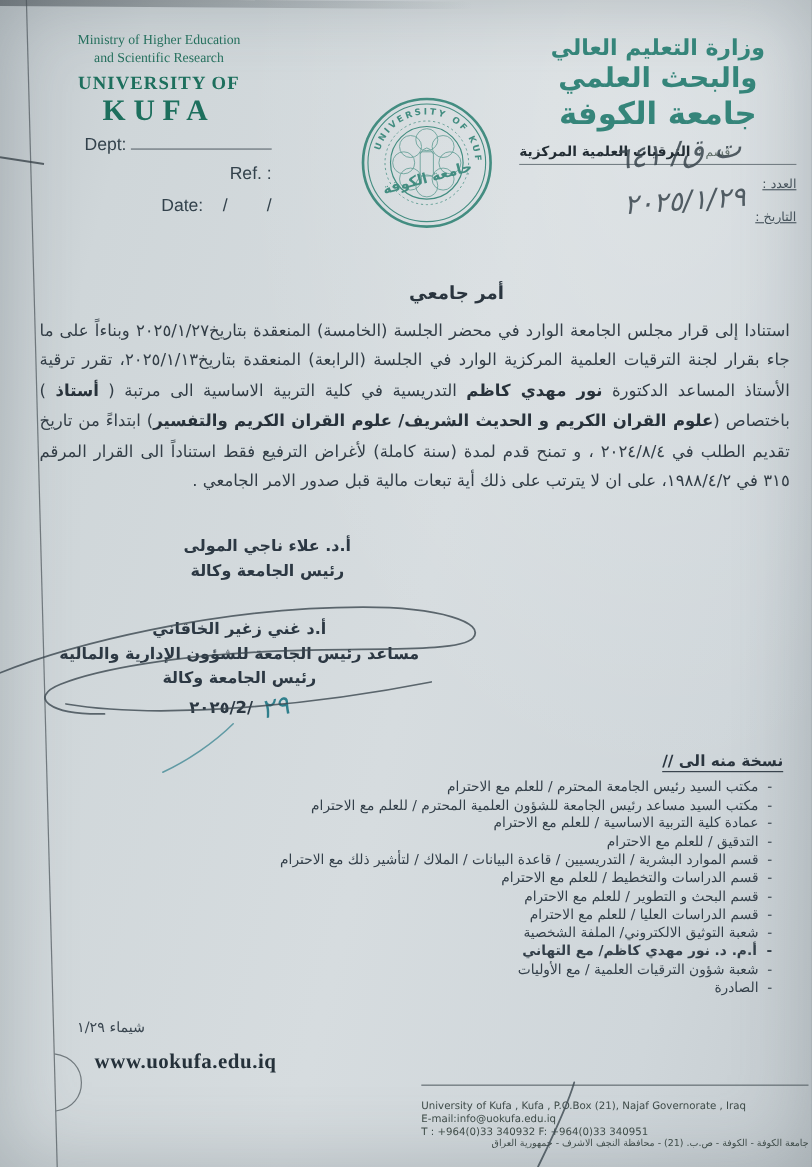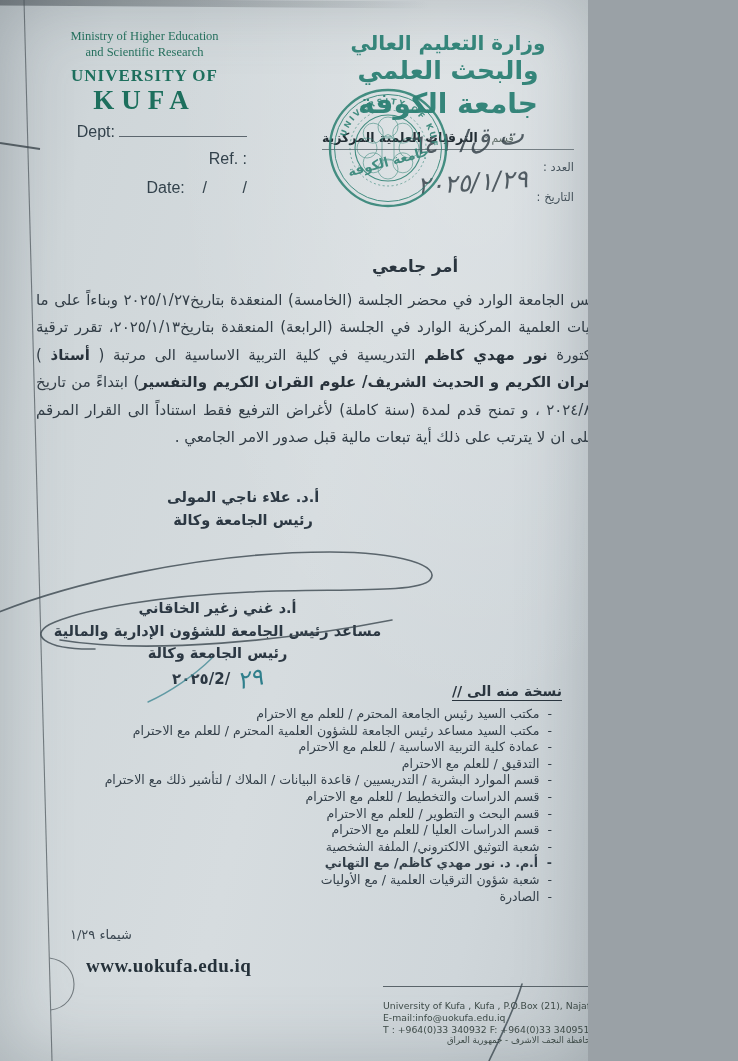--- a/index.html
+++ b/index.html
@@ -1,17 +1,17 @@
 <!DOCTYPE html>
 <html lang="ar"><head>
 <meta charset="utf-8">
 <style>
   html,body{margin:0;padding:0;background:#9aa1a6;}
   .page{
-    position:relative;width:588px;height:1061px;overflow:hidden;
+    position:relative;width:738px;height:1061px;overflow:hidden;
     font-family:"DejaVu Sans",sans-serif;
     background:
       radial-gradient(ellipse at 80% 12%, rgba(255,255,255,.22), rgba(255,255,255,0) 45%),
       linear-gradient(104deg,#c2c9cd 0%,#cfd6d9 14%,#d6dcdf 52%,#cfd6da 82%,#c5ccd0 100%);
     box-shadow: inset 0 0 70px rgba(88,99,106,.33);
   }
   .scan-edge{position:absolute;left:0;top:0;width:430px;height:7px;
     background:linear-gradient(to right, rgba(50,58,64,.5), rgba(50,58,64,0));
     transform:skewY(.4deg);}
   .ink-overlay{position:absolute;left:0;top:0;pointer-events:none;}
@@ -27,40 +27,40 @@
   .fld-date{margin-top:11px;}
   
   .hdr-ar{position:absolute;right:14px;top:30px;width:252px;}
   .hdr-ar .g{        text-align:center;font-weight:bold;color:#35857a;}
   .hdr-ar .g1{font-size:20px;line-height:27px;}
   .hdr-ar .g2{font-size:25px;line-height:27px;}
   .hdr-ar .g3{font-size:28px;line-height:40px;}
   .qism{direction:rtl;text-align:left;margin-top:6px;font-size:11px;color:#5f6d68;}
   .qism b{font-size:12.5px;color:#232d34;margin-right:3px;}
   .hdr-rule{border-bottom:1.3px solid #747e84;margin-top:4px;width:100%;}
-  .adad,.tarikh{direction:rtl;text-align:right;font-size:11.5px;color:#46535c;}
+  .adad,.tarikh{direction:rtl;text-align:right;font-size:11.5px;color:#46535c;text-decoration:underline;}
   .adad{margin-top:10px;}
   .tarikh{margin-top:16px;}
   
   .hand{position:absolute;font-style:italic;letter-spacing:2px;color:#39454d;opacity:.85;white-space:nowrap;}
   .hand-num{right:64px;top:124px;font-size:27px;transform:rotate(-6deg);}
   .hand-dt{right:60px;top:168px;font-size:25px;transform:rotate(-4deg);}
   .hand-day{display:inline-block;font-style:italic;font-size:24px;color:#2f7f8c;transform:rotate(-12deg);margin-left:7px;position:relative;top:3px;font-weight:normal;}
   
   .seal{position:absolute;left:326px;top:86px;opacity:.88;}
   
   .title{position:absolute;left:38px;top:257px;width:682px;padding-left:72px;box-sizing:border-box;
     text-align:center;font-weight:bold;font-size:16.5px;color:#2a353f;}
   .body-par{position:absolute;left:36px;top:287px;width:682px;margin:0;direction:rtl;text-align:justify;
     font-size:15px;line-height:27.4px;color:#323d46;}
   .body-par b{color:#28323b;}
   
   .sig1{position:absolute;left:138px;top:486px;width:210px;text-align:center;font-weight:bold;
     font-size:14.5px;line-height:23px;color:#2c3843;direction:rtl;}
-  .sig2{position:absolute;left:45px;top:597px;width:345px;text-align:center;font-weight:bold;
+  .sig2{position:absolute;left:45px;top:561px;width:345px;text-align:center;font-weight:bold;
     font-size:14.5px;line-height:22.5px;color:#2c3843;direction:rtl;}
   .sig2-date{font-size:15px;direction:ltr;}
   
   .copies{position:absolute;left:35px;top:681px;right:26px;direction:rtl;color:#333f49;}
   .copies h3{margin:0;font-size:14px;color:#2a353f;display:inline-block;border-bottom:1.4px solid #2a353f;padding-bottom:1px;}
   .copies ul{list-style:none;margin:5px 0 0 0;padding:0 10px 0 0;font-size:12.5px;line-height:16.6px;}
   .copies li::before{content:"-  ";white-space:pre;}
   
   .shimaa{position:absolute;left:70px;top:927px;direction:rtl;font-size:13px;letter-spacing:3px;color:#3a4650;}
   .site{position:absolute;left:86px;top:955px;font-family:"Liberation Serif",serif;font-weight:bold;

